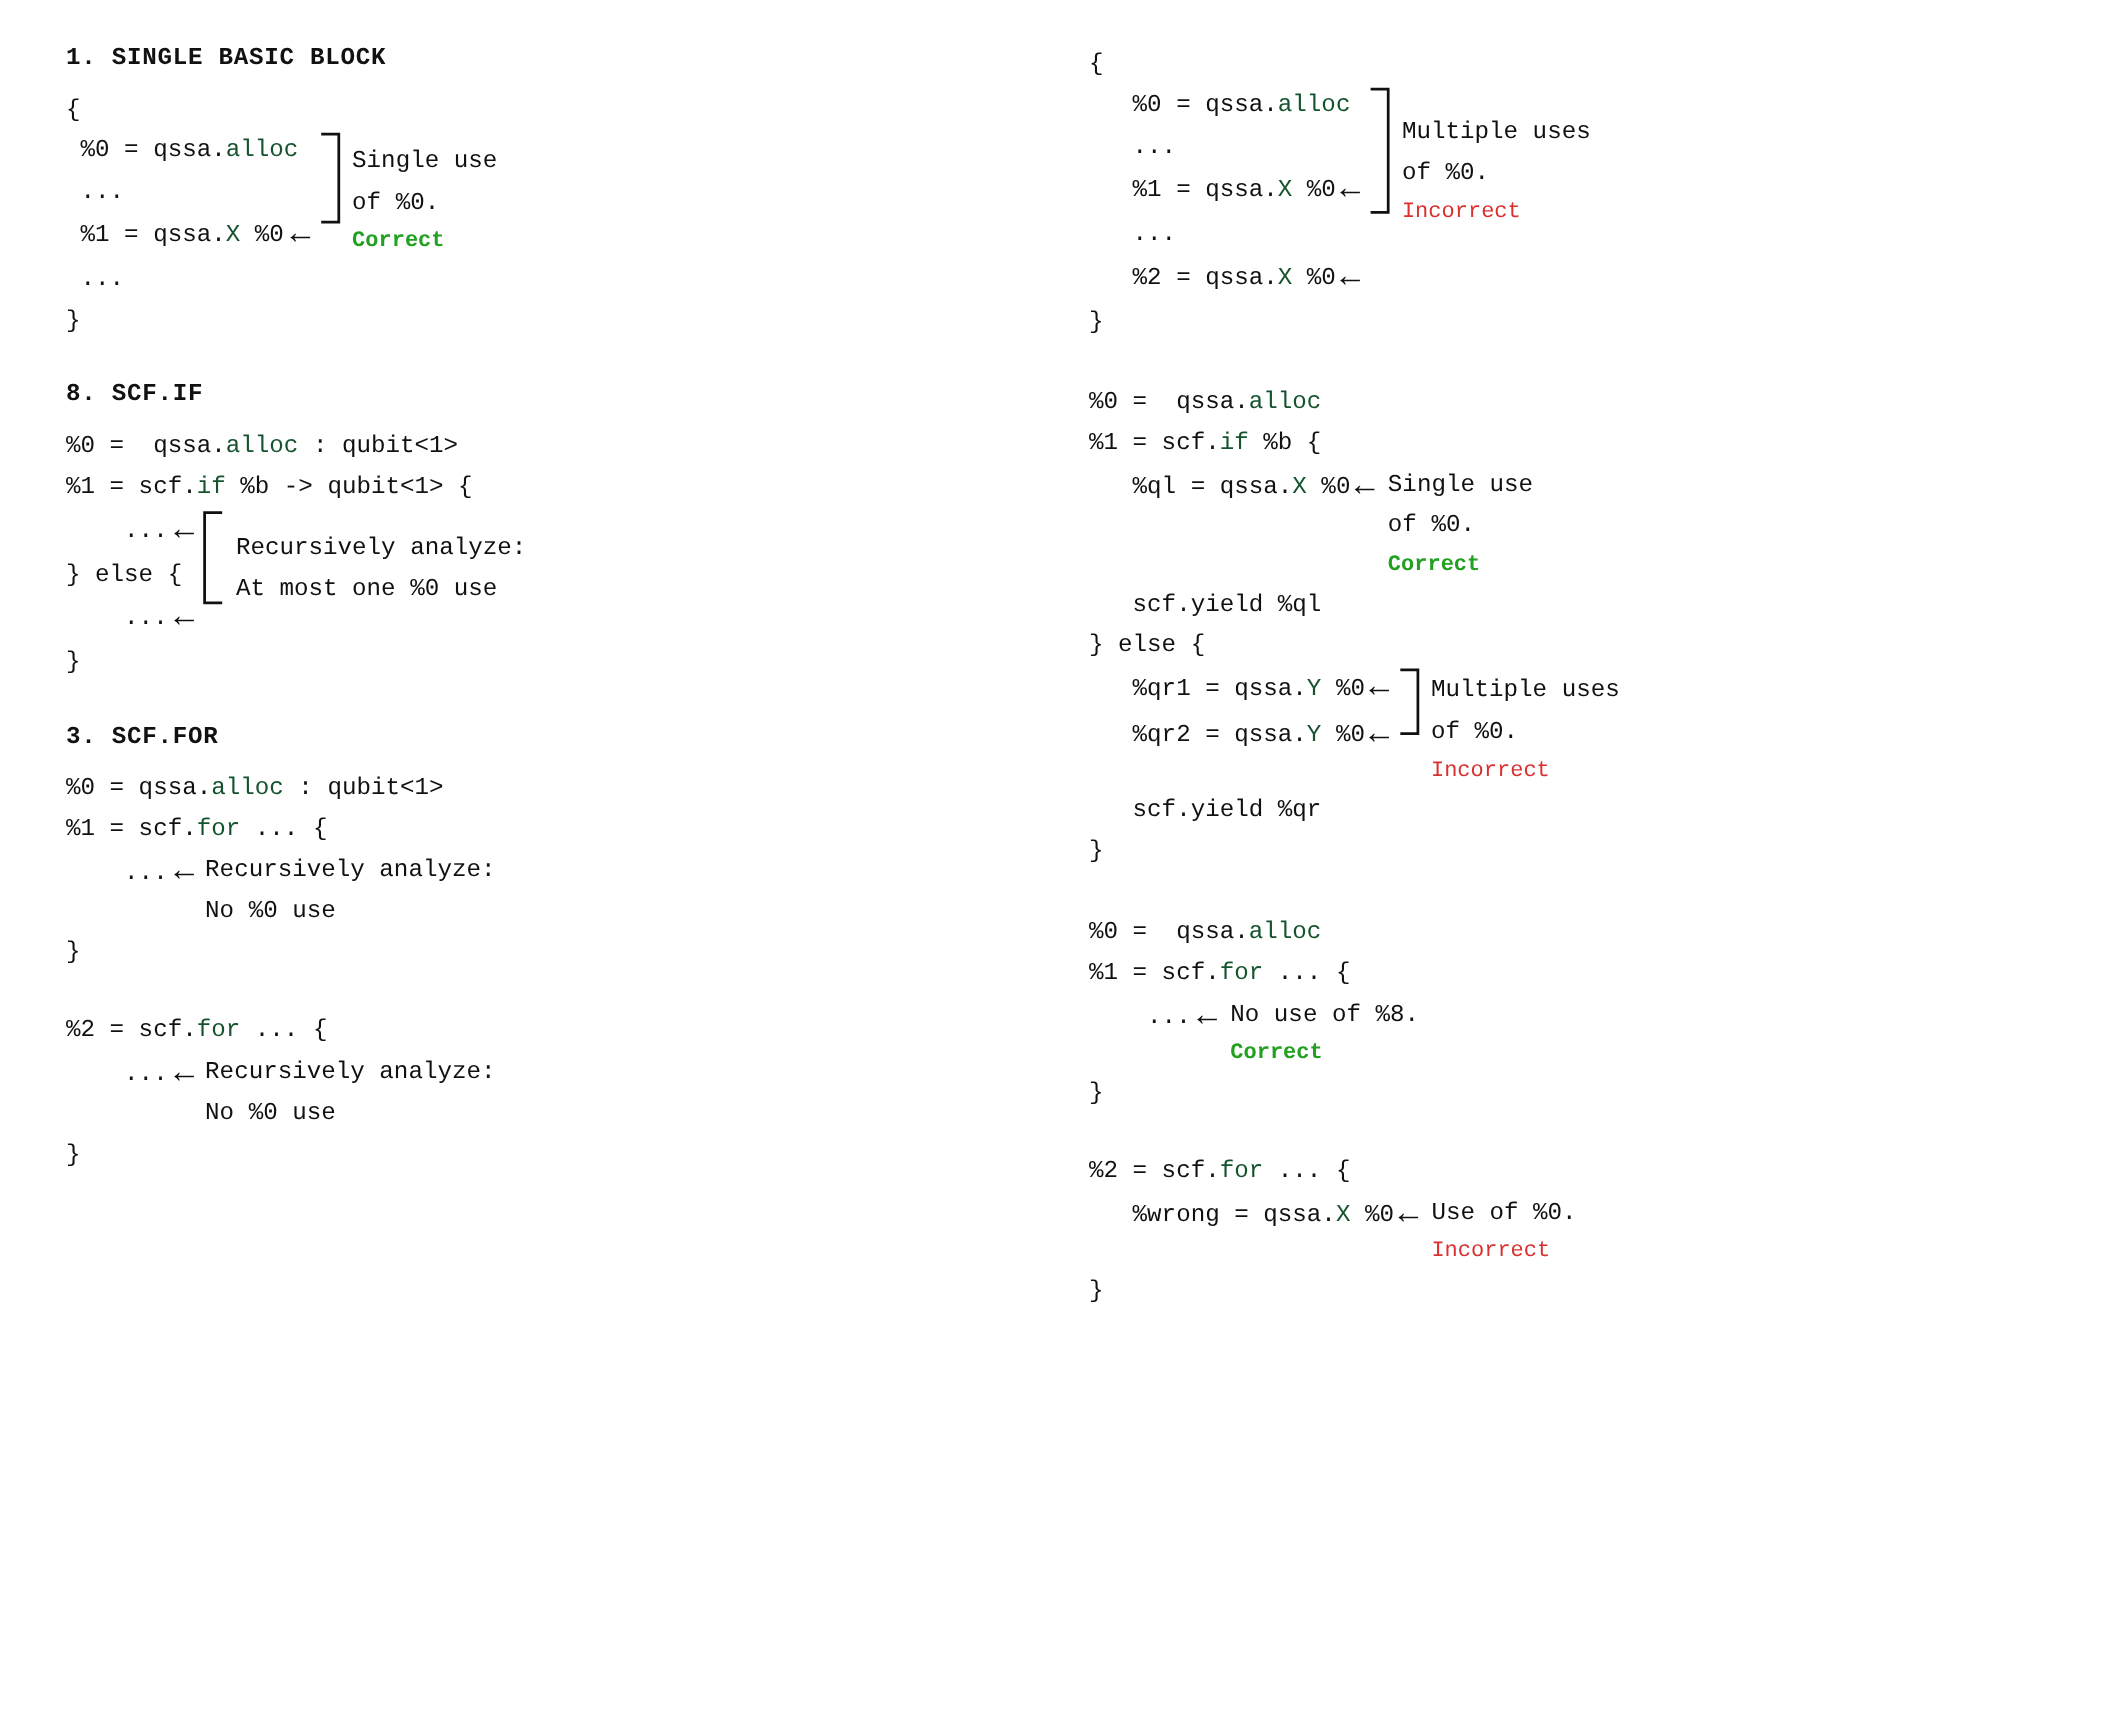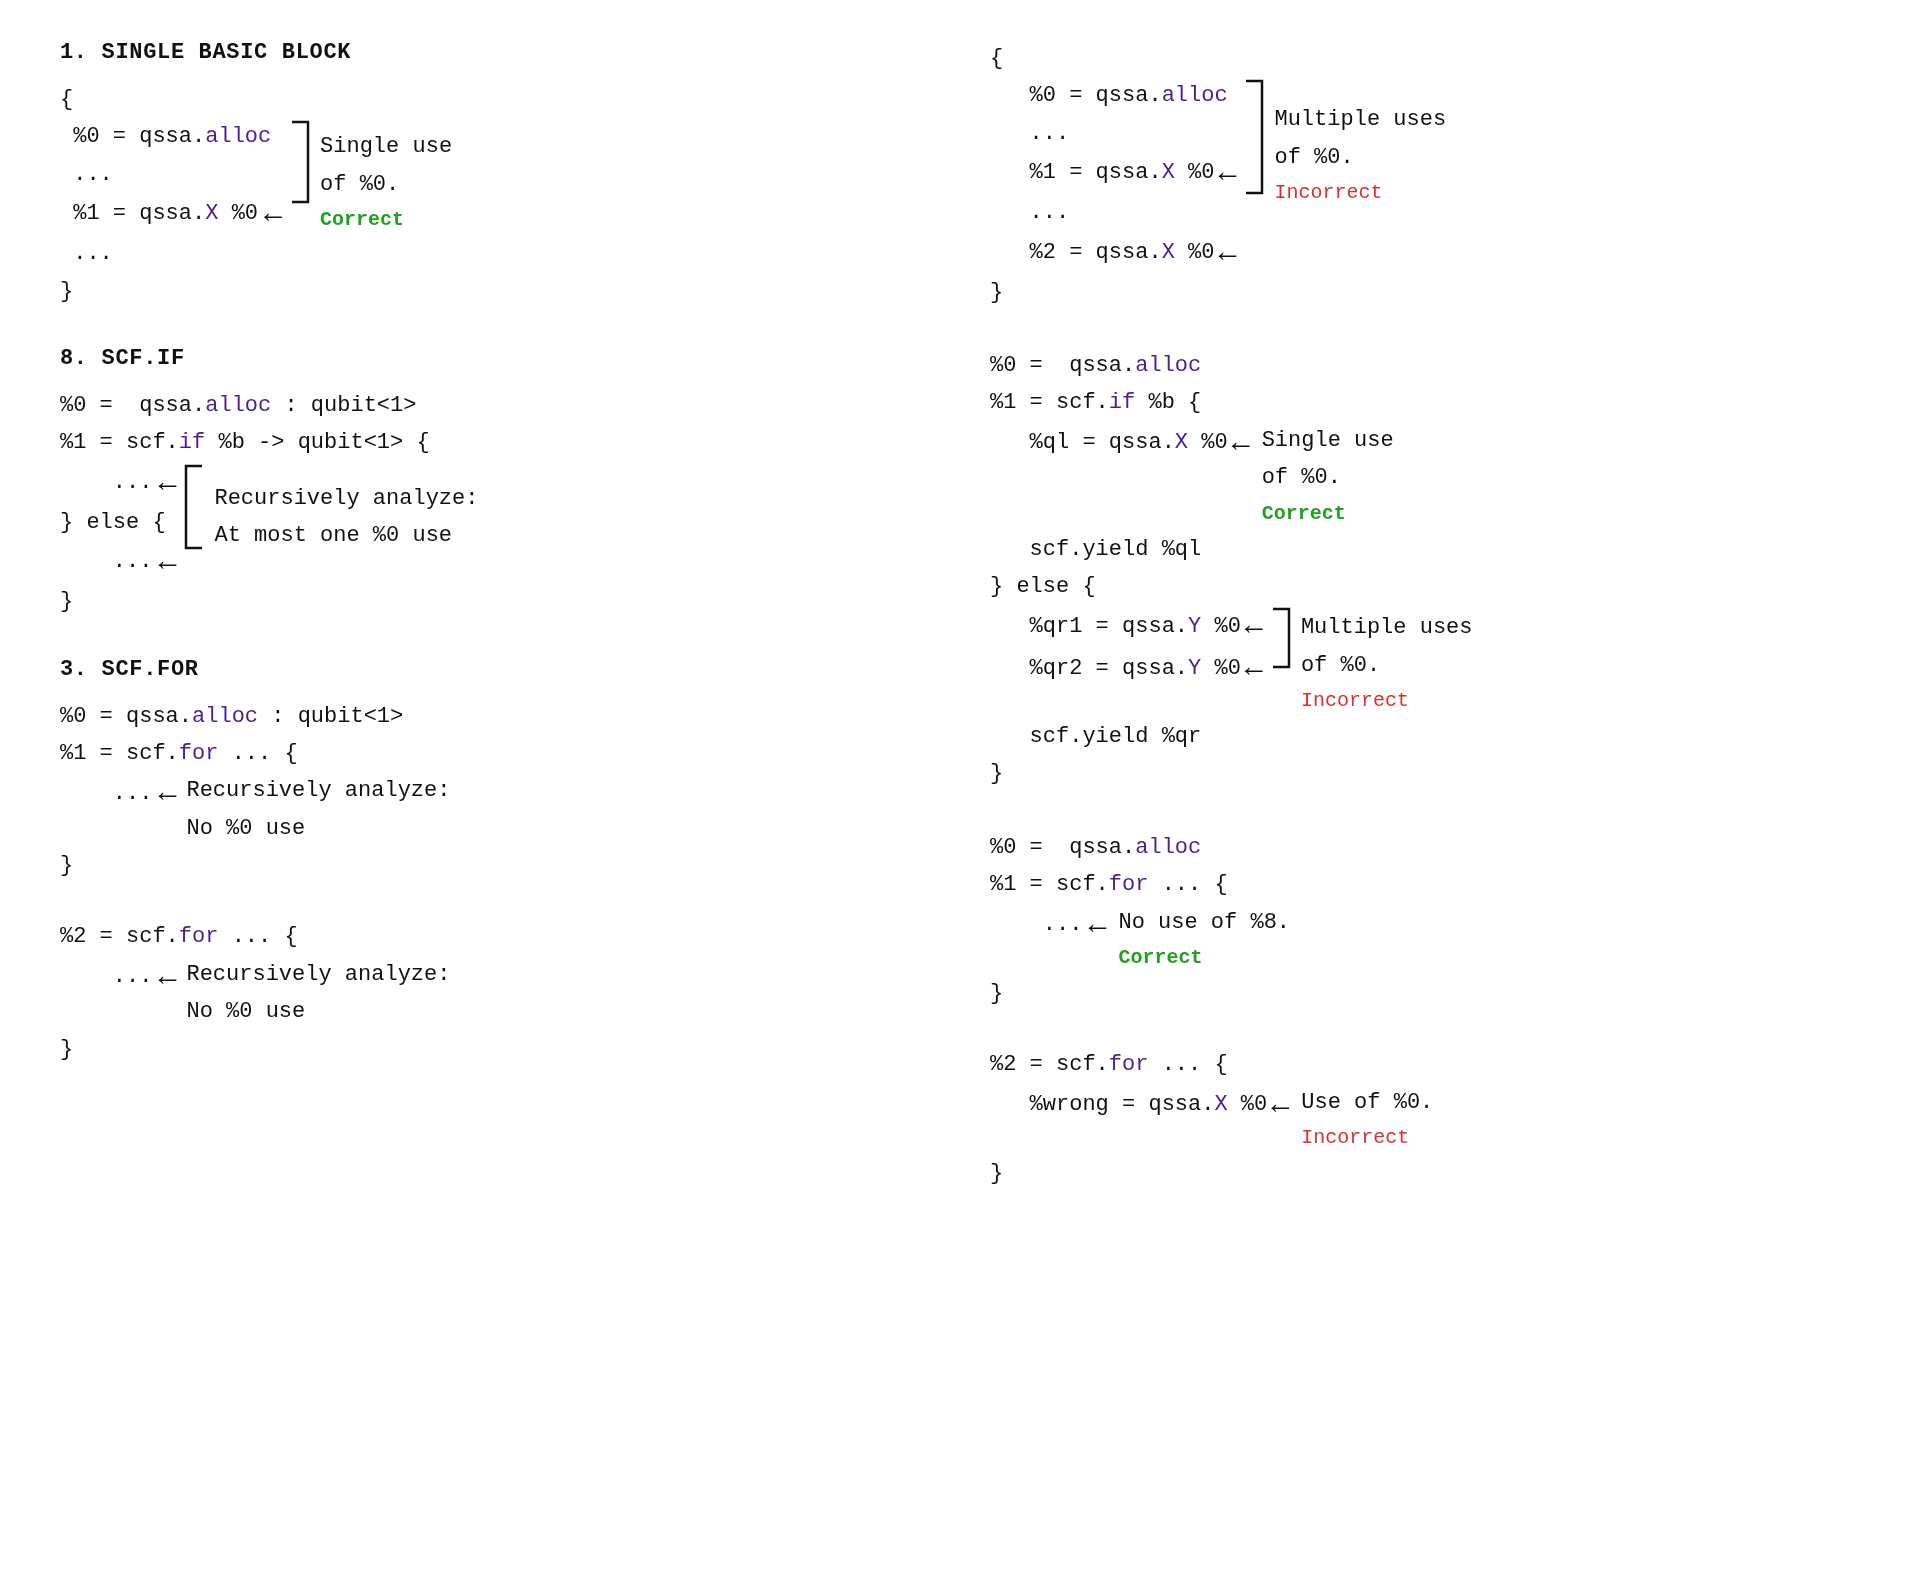--- a/index.html
+++ b/index.html
@@ -15,21 +15,21 @@
       grid-template-columns: 1fr 1fr;
       gap: 0 60px;
       width: 1800px;
       margin: 0 auto;
     }
     .col-left {}
     .col-right {}
     .section { margin-bottom: 36px; }
     .section-title { font-size: 22px; font-weight: bold; margin-bottom: 16px; letter-spacing: 0.03em; }
     .code-block { position: relative; margin-bottom: 10px; line-height: 1.7; }
-    .blue { color: #4c1d95; }
+    .blue { color: #14532d; }
     .sep { display: block; height: 24px; }
     .arrow-sym { font-size: 30px; color: #111; margin-right: 4px; line-height: 1.4; }
     .correct-text { color: #22a020; font-weight: bold; font-size: 20px; }
     .incorrect-text { color: #d93030; font-weight: normal; font-size: 20px; }
   </style>
 </head>
 <body>
 
 <div class="page">
 

